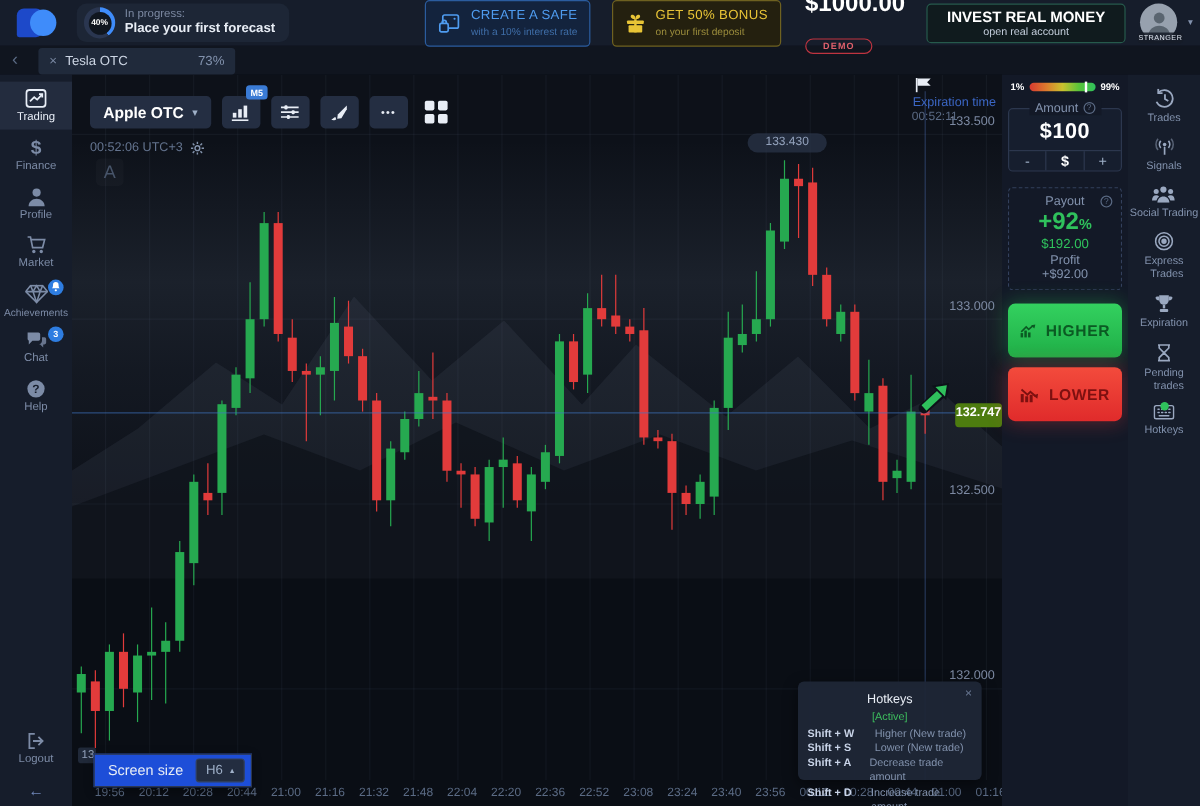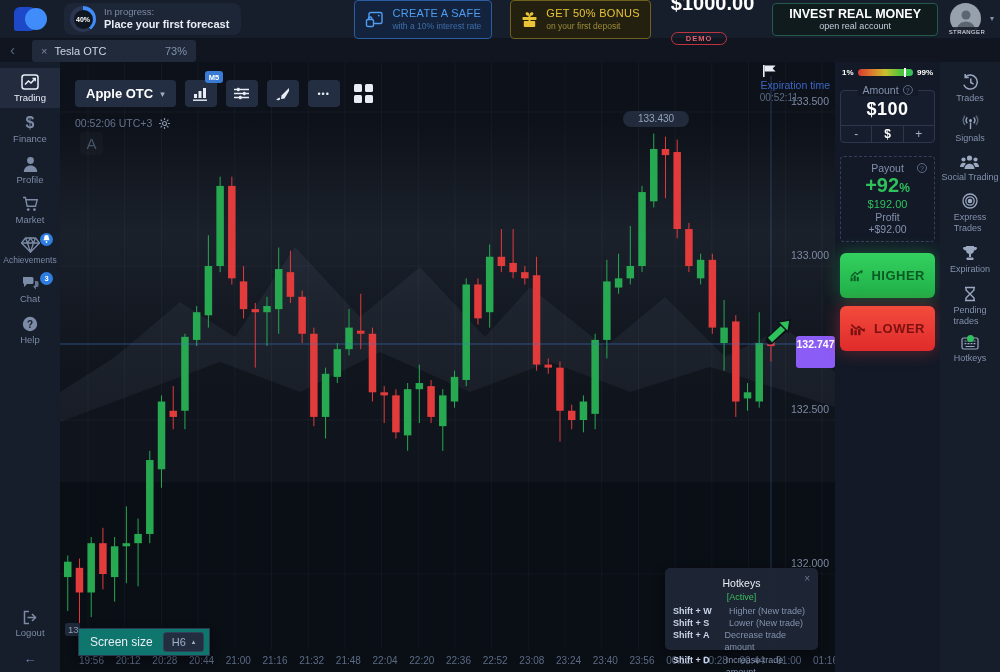--- a/index.html
+++ b/index.html
@@ -51,54 +51,54 @@
   .sidebar { position:absolute; left:0; top:62px; width:60px; height:610px; background:#161d2b; z-index:8; display:flex; flex-direction:column; padding-top:6px; }
   .side-item { position:relative; width:60px; padding:6px 0 5px; display:flex; flex-direction:column; align-items:center; gap:3px; color:#7c8ba6; cursor:pointer; }
   .side-item.active { background:#232c3e; color:#e8eef7; }
   .side-item .lbl { font-size:9.5px; text-align:center; line-height:1.1; }
   .side-badge { position:absolute; right:7px; top:2px; width:13px; height:13px; border-radius:50%; background:#2e7de1; color:#fff; font-size:7.5px; font-weight:bold; display:flex; align-items:center; justify-content:center; }
   .side-bottom { margin-top:auto; display:flex; flex-direction:column; align-items:center; }
   .collapse-arrow { color:#6e86b8; font-size:13px; margin:8px 0 6px; cursor:pointer; }
 
   .rail { position:absolute; left:940px; top:62px; width:60px; height:610px; background:#161d2b; z-index:8; display:flex; flex-direction:column; align-items:center; padding-top:12px; }
   .rail-item { position:relative; display:flex; flex-direction:column; align-items:center; gap:3px; color:#9aa8c0; margin-bottom:11px; cursor:pointer; }
-  .rail-item .lbl { font-size:9px; color:#8292ad; text-align:left; white-space:pre-line; line-height:1.2; }
+  .rail-item .lbl { font-size:9px; color:#8292ad; text-align:right; white-space:pre-line; line-height:1.2; }
   .hotkey-dot { position:absolute; right:12px; top:-2px; width:7px; height:7px; border-radius:50%; background:#2fc15c; }
   .rail-bottom { margin-top:auto; display:flex; flex-direction:column; align-items:center; }
 
   
   .chart-area { position:absolute; left:60px; top:62px; width:775px; height:610px; background:#0d1119; overflow:hidden; }
   .chart-area::before { content:''; position:absolute; left:0; right:0; top:55px; height:310px; background:linear-gradient(180deg, rgba(90,105,130,0) 0%, rgba(120,140,165,0.13) 38%, rgba(90,105,130,0.09) 62%, rgba(40,50,65,0) 100%); }
   .mountains { position:absolute; left:0; top:0; }
   #chart-svg { position:absolute; left:0; top:0; }
   .price-label { position:absolute; right:6px; width:60px; text-align:right; color:#7d8aa3; font-size:10.5px; z-index:2; }
   .time-label { position:absolute; top:593px; width:32px; text-align:right; color:#5b6b85; font-size:10px; z-index:2; }
   .high-marker { position:absolute; left:563px; top:49px; width:66px; height:16px; background:rgba(42,52,72,.75); border-radius:8px; color:#93a2bc; font-size:10px; text-align:center; line-height:16px; z-index:2; }
   .low-marker { position:absolute; left:5px; top:561px; width:15px; height:13px; background:rgba(42,52,72,.7); border-radius:2px; color:#93a2bc; font-size:9.5px; line-height:13px; padding-left:3px; overflow:hidden; z-index:2; }
-  .price-badge { position:absolute; left:736px; top:274px; width:39px; height:32px; background:#8b5cf6; border-radius:3px; color:#fff; font-size:10.5px; font-weight:bold; text-align:center; line-height:16px; z-index:3; }
+  .price-badge { position:absolute; left:736px; top:274px; width:39px; height:20px; background:#4d7c0f; border-radius:3px; color:#fff; font-size:10.5px; font-weight:bold; text-align:center; line-height:16px; z-index:3; }
   .price-arrow { position:absolute; left:704px; top:254px; z-index:3; }
   .exp-flag { position:absolute; left:703px; top:3px; z-index:3; }
   .exp-label { position:absolute; right:5px; top:17px; width:140px; text-align:right; color:#3b66c4; font-size:10.5px; z-index:3; }
   .exp-time { position:absolute; right:37px; top:30px; color:#5b6b85; font-size:10px; z-index:3; }
   .clock-row { position:absolute; left:15px; top:55px; display:flex; align-items:center; gap:7px; color:#64748f; font-size:10.5px; z-index:4; }
   .watermark { position:absolute; left:20px; top:70px; width:23px; height:23px; background:rgba(255,255,255,.025); border-radius:4px; color:#475469; font-size:15px; display:flex; align-items:center; justify-content:center; z-index:1; }
 
   
   .chart-toolbar { position:absolute; left:15px; top:18px; display:flex; align-items:center; gap:9px; z-index:5; }
   .asset-select { background:#242e42; border-radius:4px; height:27px; display:flex; align-items:center; gap:7px; padding:0 11px; color:#fff; font-size:13px; font-weight:bold; cursor:pointer; }
   .asset-select .caret { color:#9fb0c8; font-size:9px; font-weight:normal; }
   .tool-btn { position:relative; background:#242e42; border-radius:4px; width:32px; height:27px; display:flex; align-items:center; justify-content:center; color:#e8edf5; cursor:pointer; }
   .tf-badge { position:absolute; right:-6px; top:-9px; background:#3a7bd5; color:#fff; font-size:7.5px; font-weight:bold; border-radius:3px; padding:1.5px 3.5px; }
   .dots-glyph { color:#e8edf5; font-size:9px; letter-spacing:1px; }
   .grid-btn { background:transparent; width:30px; }
   .grid-icon { display:grid; grid-template-columns:8px 8px; grid-template-rows:8px 8px; gap:2.5px; }
   .grid-icon i { background:#e8edf5; border-radius:1.5px; }
 
   
-  .screen-size { position:absolute; left:18px; top:566px; height:28px; background:#0f766e; border:1px solid #2c3750; border-radius:0; display:flex; align-items:center; gap:10px; padding:0 5px 0 11px; z-index:6; box-shadow:0 3px 8px rgba(0,0,0,.4); }
+  .screen-size { position:absolute; left:18px; top:566px; height:28px; background:#1d4ed8; border:1px solid #2c3750; border-radius:0; display:flex; align-items:center; gap:10px; padding:0 5px 0 11px; z-index:6; box-shadow:0 3px 8px rgba(0,0,0,.4); }
   .screen-size .lbl { color:#e8edf5; font-size:12px; }
   .h6-btn { background:#232d40; border:1px solid #32405c; border-radius:3px; height:20px; display:flex; align-items:center; gap:6px; padding:0 8px; color:#9fb0c8; font-size:11px; cursor:pointer; }
   .h6-btn .caret { font-size:7px; }
 
   
   .hotkeys-popup { position:absolute; left:605px; top:506px; width:153px; height:82px; background:rgba(30,38,54,.96); border-radius:5px; z-index:7; padding:5px 8px 4px; box-shadow:0 4px 12px rgba(0,0,0,.45); }
   .hk-title-row { position:relative; text-align:center; }
   .hk-title { color:#e8edf5; font-size:10.5px; }
   .hk-close { position:absolute; right:0; top:0; color:#6b7a95; font-size:10px; cursor:pointer; }
   .hk-status { text-align:center; color:#3dbf5e; font-size:9px; margin:1px 0 3px; }

